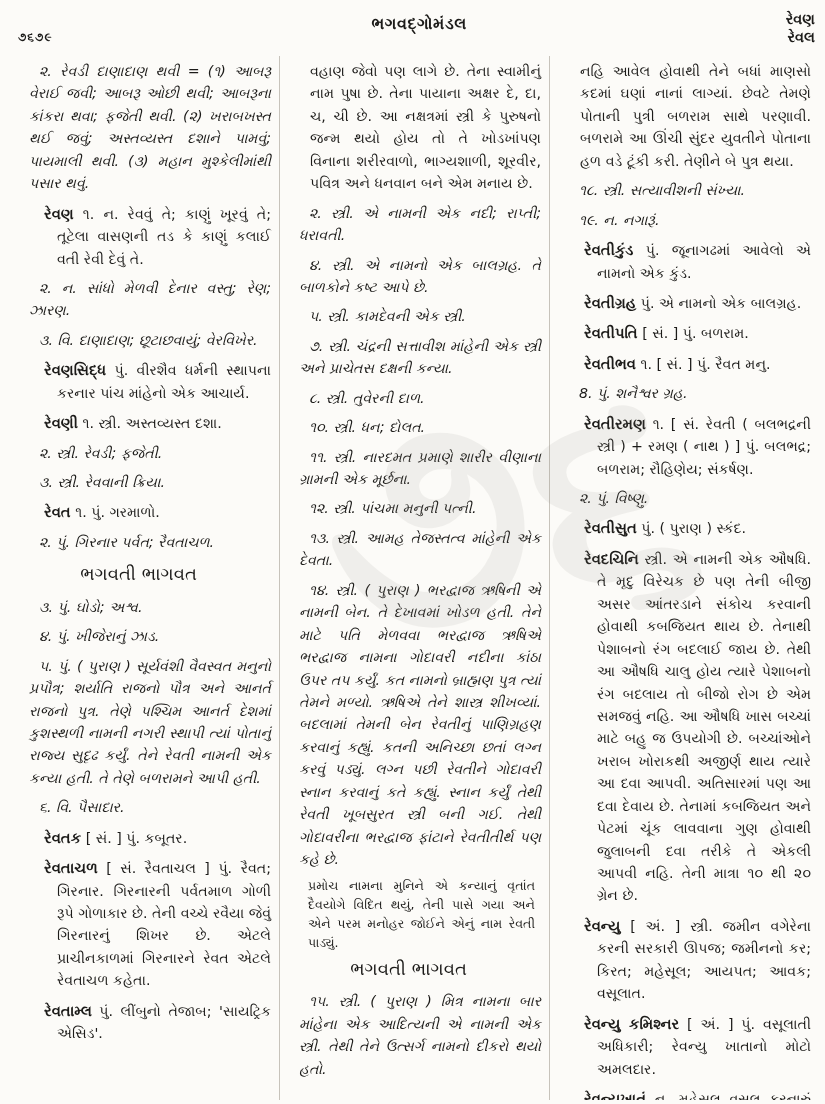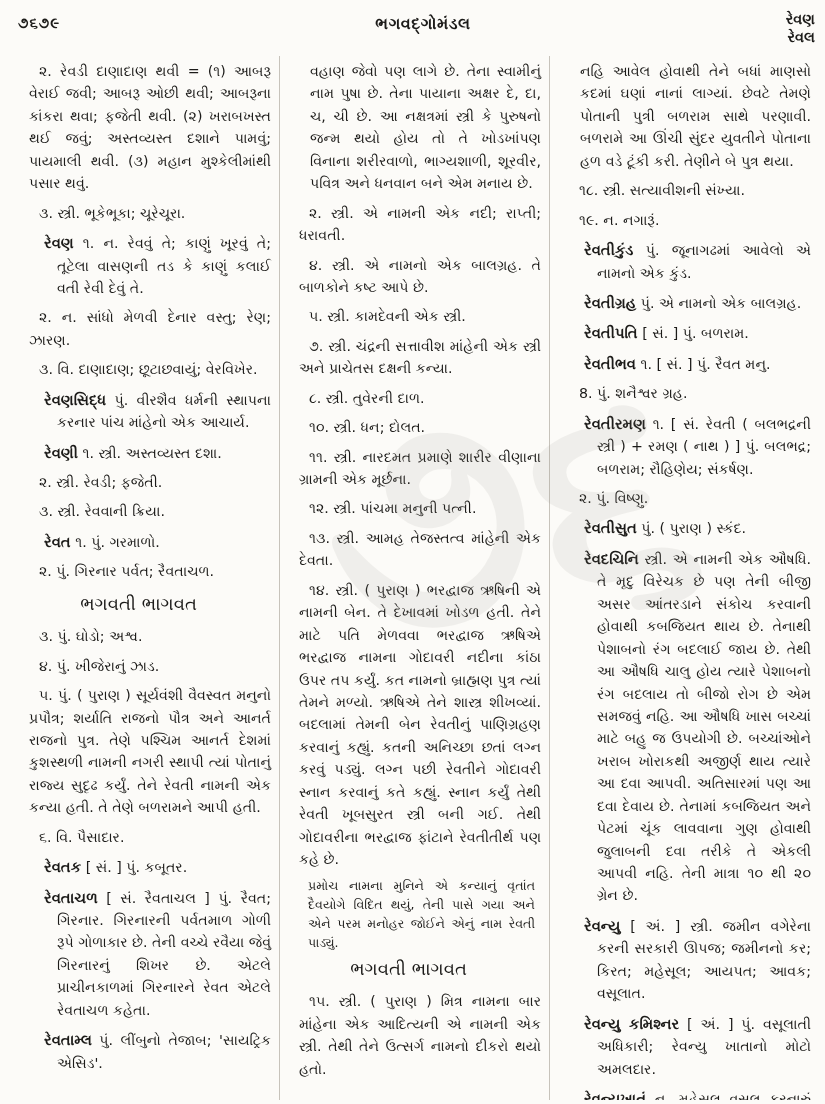--- a/index.html
+++ b/index.html
@@ -7,31 +7,31 @@
     width:825px;height:1104px;
     background:#fcfbf8;
     font-family:"DejaVu Sans",sans-serif;
     color:#1c1b19;
     position:relative;
     overflow:hidden;
   }
   .page{position:absolute;inset:0;padding:8px 6px 0 10px;box-sizing:border-box;}
   
   .hdr{display:flex;justify-content:space-between;align-items:flex-start;height:46px;margin:2px 4px 0 8px;}
-  .hdr .pgnum{font-size:15px;font-weight:bold;letter-spacing:1px;margin-top:4px;}
+  .hdr .pgnum{font-size:12px;font-weight:bold;letter-spacing:1px;margin-top:20px;}
   .hdr .title{font-size:16px;font-weight:bold;margin-top:4px;letter-spacing:.5px;}
   .hdr .guides{display:flex;flex-direction:column;align-items:flex-end;line-height:1.25;font-size:14.5px;font-weight:bold;}
   
   .cols{display:flex;height:1044px;}
   .col{flex:1 1 0;padding:4px 8px 0 6px;box-sizing:border-box;overflow:hidden;}
   .col.rule{border-right:1px solid #c7c3bb;}
   
   p.blk{margin:0 0 7px 0;font-size:14.2px;line-height:1.58;text-align:justify;}
   p.entry{padding-left:13px;text-indent:-13px;margin-left:28px;}
-  p.sub{padding-left:13px;text-indent:10px;}
+  p.sub{padding-left:13px;text-indent:10px;font-style:italic;}
   p.cont{padding-left:0;text-indent:0;margin-left:24px;}
   p.quote{font-size:12.6px;line-height:1.5;padding:0 6px 0 22px;margin-bottom:2px;}
   p.attrib{font-size:18px;text-align:center;padding-right:10px;margin-bottom:7px;}
   b.head{font-weight:bold;font-size:14.8px;}
   
   .wm{
     position:absolute;left:300px;top:300px;width:420px;height:420px;
     display:flex;align-items:center;justify-content:center;
     font-size:300px;font-weight:bold;color:#8a877f;opacity:0.10;
     transform:rotate(-8deg);pointer-events:none;user-select:none;
@@ -49,21 +49,20 @@
     <span class="title">ભગવદ્ગોમંડલ</span>
     <span class="guides">
       <span>રેવણ</span>
       <span>રેવલ</span>
     </span>
   </div>
 
   <div class="cols">
     <div class="col rule">
         <p class="blk sub">૨. રેવડી દાણાદાણ થવી = (૧) આબરૂ વેરાઈ જવી; આબરૂ ઓછી થવી; આબરૂના કાંકરા થવા; ફજેતી થવી. (૨) ખરાબખસ્ત થઈ જવું; અસ્તવ્યસ્ત દશાને પામવું; પાયમાલી થવી. (૩) મહાન મુશ્કેલીમાંથી પસાર થવું.</p>
-        <p class="blk sub">૩. સ્ત્રી. ભૂકેભૂકા; ચૂરેચૂરા.</p>
         <p class="blk entry"><b class="head">રેવણ</b> ૧. ન. રેવવું તે; કાણું ખૂરવું તે; તૂટેલા વાસણની તડ કે કાણું કલાઈ વતી રેવી દેવું તે.</p>
         <p class="blk sub">૨. ન. સાંધો મેળવી દેનાર વસ્તુ; રેણ; ઝારણ.</p>
         <p class="blk sub">૩. વિ. દાણાદાણ; છૂટાછવાયું; વેરવિખેર.</p>
         <p class="blk entry"><b class="head">રેવણસિદ્ધ</b> પું. વીરશૈવ ધર્મની સ્થાપના કરનાર પાંચ માંહેનો એક આચાર્ય.</p>
         <p class="blk entry"><b class="head">રેવણી</b> ૧. સ્ત્રી. અસ્તવ્યસ્ત દશા.</p>
         <p class="blk sub">૨. સ્ત્રી. રેવડી; ફજેતી.</p>
         <p class="blk sub">૩. સ્ત્રી. રેવવાની ક્રિયા.</p>
         <p class="blk entry"><b class="head">રેવત</b> ૧. પું. ગરમાળો.</p>
         <p class="blk sub">૨. પું. ગિરનાર પર્વત; રૈવતાચળ.</p>
         <p class="blk attrib">ભગવતી ભાગવત</p>

